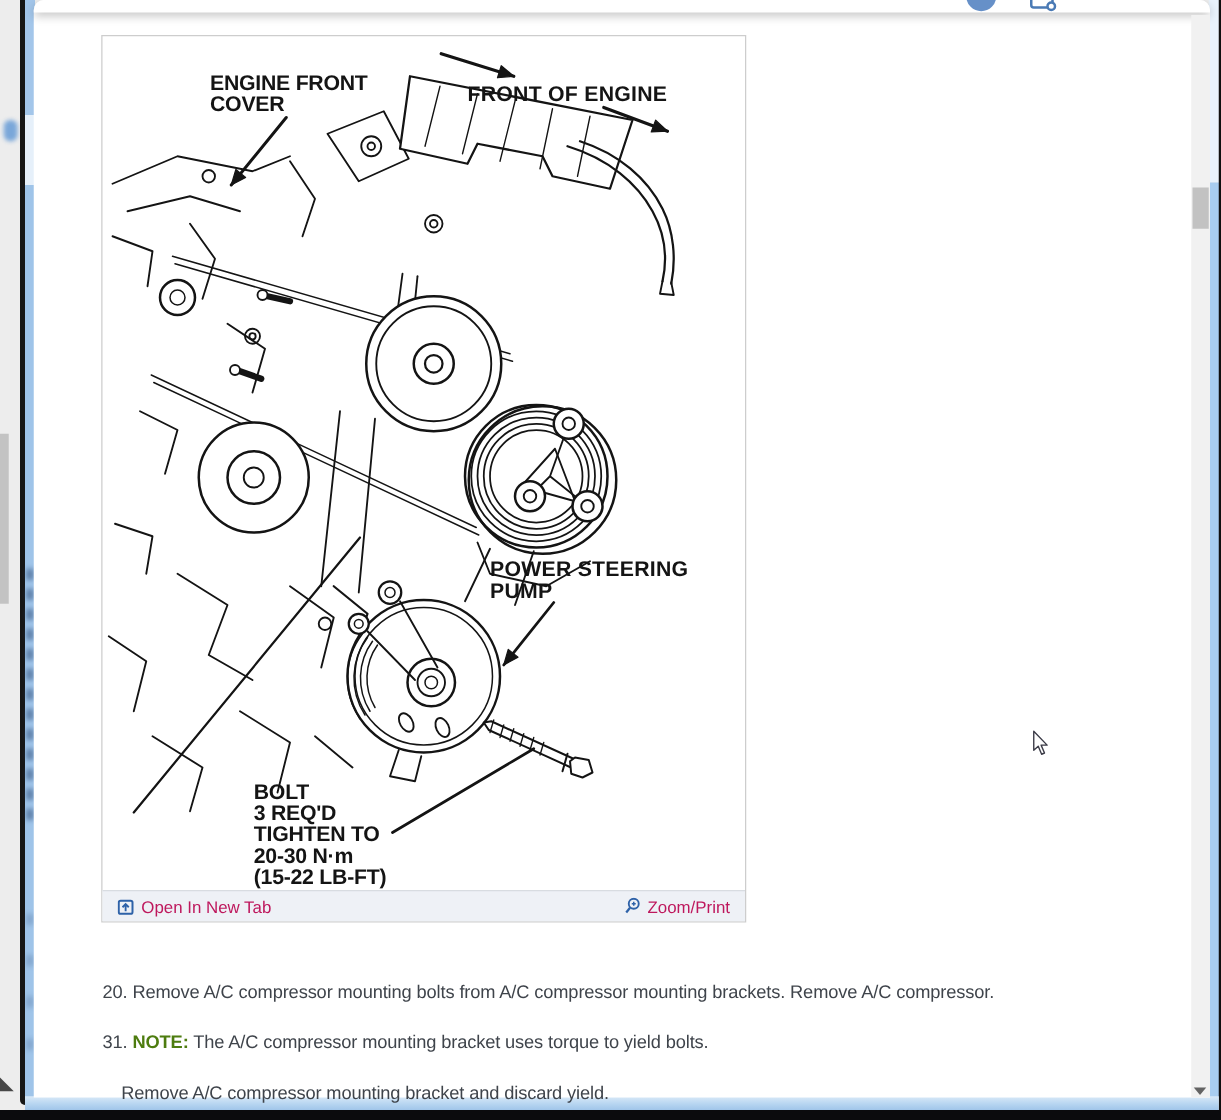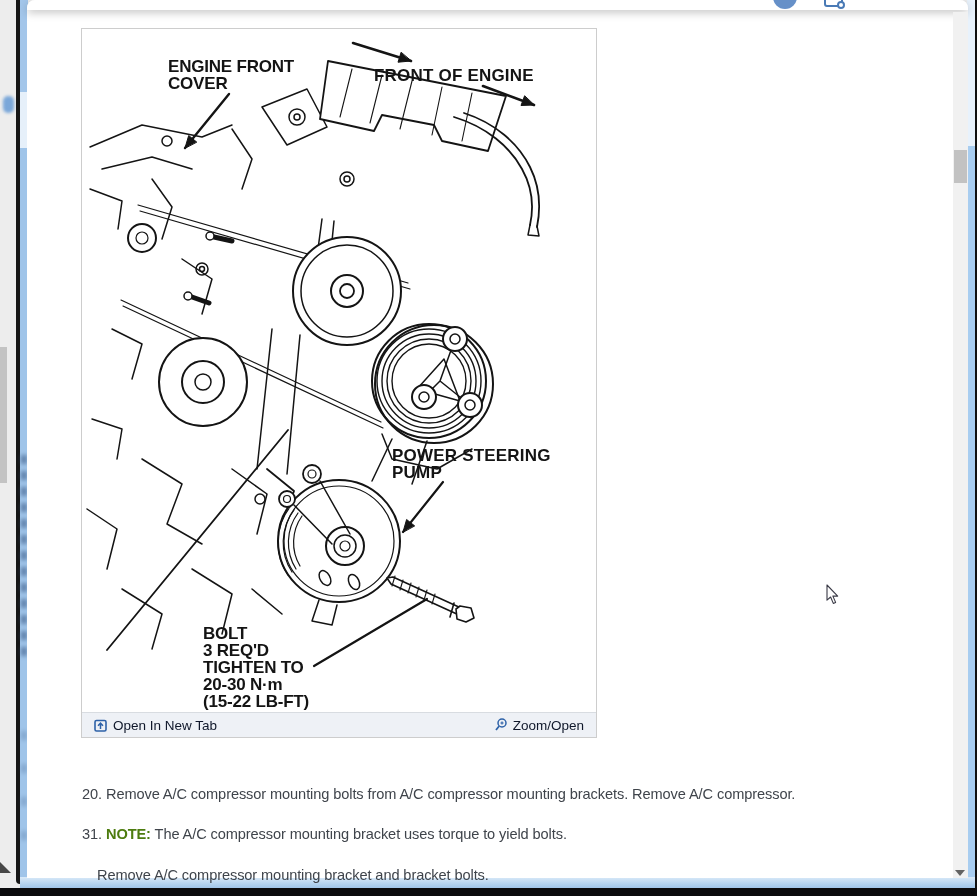--- a/index.html
+++ b/index.html
@@ -46,21 +46,21 @@
   .sb-thumb{position:absolute;left:954px;top:150px;width:13px;height:33px;background:#c2c2c2;}
   .sb-down{position:absolute;left:955px;top:870px;width:0;height:0;
            border-top:6px solid #636363;border-left:5px solid transparent;border-right:5px solid transparent;}
 
   
   .figure-box{position:absolute;left:54px;top:28px;width:514px;height:708px;background:#fff;
               border:1px solid #cdcdcd;}
   .fig-footer{position:absolute;left:0;bottom:0;width:100%;height:25px;background:#eef1f6;
               border-top:1px solid #d8dce1;display:flex;align-items:center;justify-content:space-between;
               padding:0 12px;box-sizing:border-box;}
-  .fig-link{display:flex;align-items:center;gap:5px;color:#0f172a;font-size:13.5px;cursor:pointer;
+  .fig-link{display:flex;align-items:center;gap:5px;color:#be185d;font-size:13.5px;cursor:pointer;
             text-decoration:none;}
   .fig-link svg{display:block;}
 
   .diagram{position:absolute;left:0;top:0;}
   .dlabel{font-family:"Liberation Sans",sans-serif;font-weight:600;font-size:17px;
           letter-spacing:-0.2px;fill:#141414;}
   .dlabel.b{font-weight:700;letter-spacing:0.2px;}
 
   
   .step{position:absolute;left:55px;width:880px;font-size:14.6px;color:#3f444b;
@@ -271,28 +271,28 @@
             <path d="M6.5,10 L6.5,4.5 M4,6.8 L6.5,4.2 L9,6.8" fill="none" stroke="#2e62a8" stroke-width="1.5"></path>
           </svg>
           <span>Open In New Tab</span>
         </a>
         <a class="fig-link">
           <svg width="14" height="14" viewBox="0 0 14 14">
             <circle cx="8" cy="5" r="4" fill="none" stroke="#2e62a8" stroke-width="1.5"></circle>
             <path d="M8,3.4 L8,6.6 M6.4,5 L9.6,5" stroke="#2e62a8" stroke-width="1.2"></path>
             <path d="M5,8.2 L2,12" stroke="#2e62a8" stroke-width="1.8"></path>
           </svg>
-          <span>Zoom/Open</span>
+          <span>Zoom/Print</span>
         </a>
       </div>
     </div>
 
     <p class="step" style="top:770px"><span>20.</span> <span>Remove A/C compressor mounting bolts from A/C compressor mounting brackets. Remove A/C compressor.</span></p>
     <p class="step" style="top:810px"><span>31.</span> <b>NOTE:</b> <span>The A/C compressor mounting bracket uses torque to yield bolts.</span></p>
-    <p class="step indent" style="top:851px"><span>Remove A/C compressor mounting bracket and bracket bolts.</span></p>
+    <p class="step indent" style="top:851px"><span>Remove A/C compressor mounting bracket and discard yield.</span></p>
   </div>
 
   <div class="sb-track"></div>
   <div class="sb-thumb"></div>
   <div class="sb-down"></div>
 
   <svg class="cursor" width="14" height="21" viewBox="0 0 14 21">
     <path d="M1,1 L1,16.2 L4.6,13 L7.3,19.4 L9.6,18.4 L6.9,12.1 L11.7,12.1 Z" fill="#fdfdfd" stroke="#3a3a46" stroke-width="1.1" stroke-linejoin="round"></path>
   </svg>
 </div>

